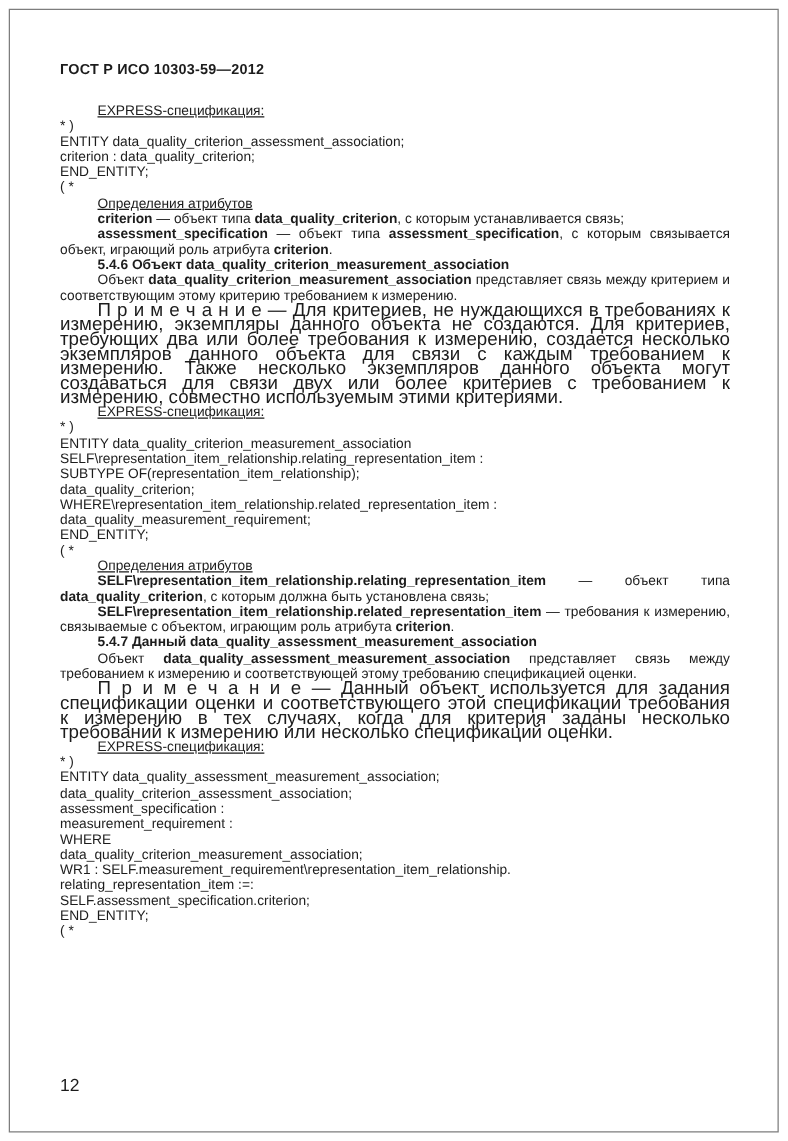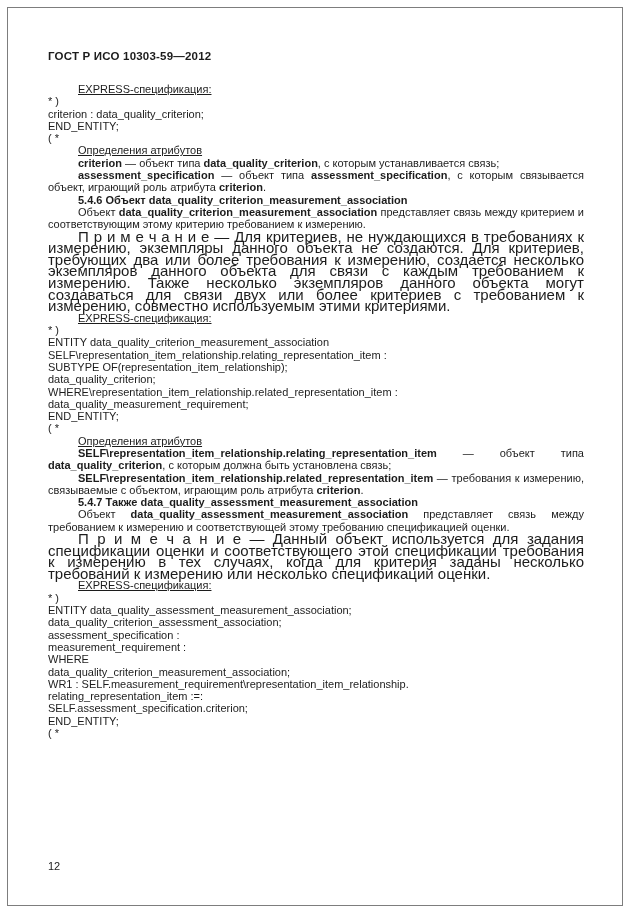--- a/index.html
+++ b/index.html
@@ -50,32 +50,33 @@
     line-height: 11.6px;
     text-indent: 30px;
     text-align: justify;
     margin-top: 7px;
     margin-bottom: 6px;
   }
   .page-number {
     position: absolute;
     left: 48px;
     top: 860px;
-    font-size: 11px;
+    font-size: 14px;
   }
 </style>
 </head>
 <body>
 
 <div class="page">
   <div class="page-border"></div>
   <div class="running-head">ГОСТ Р ИСО 10303-59—2012</div>
   <div class="content" id="content">
       <p class="blk-heading-underline"><span>EXPRESS-спецификация:</span></p>
       <p class="blk-code"><span>* )</span></p>
+      <p class="blk-code"><span>ENTITY data_quality_criterion_assessment_association;</span></p>
       <p class="blk-code"><span>criterion : data_quality_criterion;</span></p>
       <p class="blk-code"><span>END_ENTITY;</span></p>
       <p class="blk-code"><span>( *</span></p>
       <p class="blk-heading-underline"><span>Определения атрибутов</span></p>
       <p class="blk-para"><span class="b">criterion</span><span> — объект типа </span><span class="b">data_quality_criterion</span><span>, с которым устанавливается связь;</span></p>
       <p class="blk-para"><span class="b">assessment_specification</span><span> — объект типа </span><span class="b">assessment_specification</span><span>, с которым связывается объект, играющий роль атрибута </span><span class="b">criterion</span><span>.</span></p>
       <p class="blk-heading-bold"><span>5.4.6 Объект data_quality_criterion_measurement_association</span></p>
       <p class="blk-para"><span>Объект </span><span class="b">data_quality_criterion_measurement_association</span><span> представляет связь между критерием и соответствующим этому критерию требованием к измерению.</span></p>
       <p class="blk-note"><span>П р и м е ч а н и е — Для критериев, не нуждающихся в требованиях к измерению, экземпляры данного объекта не создаются. Для критериев, требующих два или более требования к измерению, создается несколько экземпляров данного объекта для связи с каждым требованием к измерению. Также несколько экземпляров данного объекта могут создаваться для связи двух или более критериев с требованием к измерению, совместно используемым этими критериями.</span></p>
       <p class="blk-heading-underline"><span>EXPRESS-спецификация:</span></p>
@@ -84,21 +85,21 @@
       <p class="blk-code"><span>SELF\representation_item_relationship.relating_representation_item :</span></p>
       <p class="blk-code"><span>SUBTYPE OF(representation_item_relationship);</span></p>
       <p class="blk-code"><span>data_quality_criterion;</span></p>
       <p class="blk-code"><span>WHERE\representation_item_relationship.related_representation_item :</span></p>
       <p class="blk-code"><span>data_quality_measurement_requirement;</span></p>
       <p class="blk-code"><span>END_ENTITY;</span></p>
       <p class="blk-code"><span>( *</span></p>
       <p class="blk-heading-underline"><span>Определения атрибутов</span></p>
       <p class="blk-para"><span class="b">SELF\representation_item_relationship.relating_representation_item</span><span> — объект типа </span><span class="b">data_quality_criterion</span><span>, с которым должна быть установлена связь;</span></p>
       <p class="blk-para"><span class="b">SELF\representation_item_relationship.related_representation_item</span><span> — требования к измерению, связываемые с объектом, играющим роль атрибута </span><span class="b">criterion</span><span>.</span></p>
-      <p class="blk-heading-bold"><span>5.4.7 Также data_quality_assessment_measurement_association</span></p>
+      <p class="blk-heading-bold"><span>5.4.7 Данный data_quality_assessment_measurement_association</span></p>
       <p class="blk-para"><span>Объект </span><span class="b">data_quality_assessment_measurement_association</span><span> представляет связь между требованием к измерению и соответствующей этому требованию спецификацией оценки.</span></p>
       <p class="blk-note"><span>П р и м е ч а н и е — Данный объект используется для задания спецификации оценки и соответствующего этой спецификации требования к измерению в тех случаях, когда для критерия заданы несколько требований к измерению или несколько спецификаций оценки.</span></p>
       <p class="blk-heading-underline"><span>EXPRESS-спецификация:</span></p>
       <p class="blk-code"><span>* )</span></p>
       <p class="blk-code"><span>ENTITY data_quality_assessment_measurement_association;</span></p>
       <p class="blk-code"><span>data_quality_criterion_assessment_association;</span></p>
       <p class="blk-code"><span>assessment_specification :</span></p>
       <p class="blk-code"><span>measurement_requirement :</span></p>
       <p class="blk-code"><span>WHERE</span></p>
       <p class="blk-code"><span>data_quality_criterion_measurement_association;</span></p>

